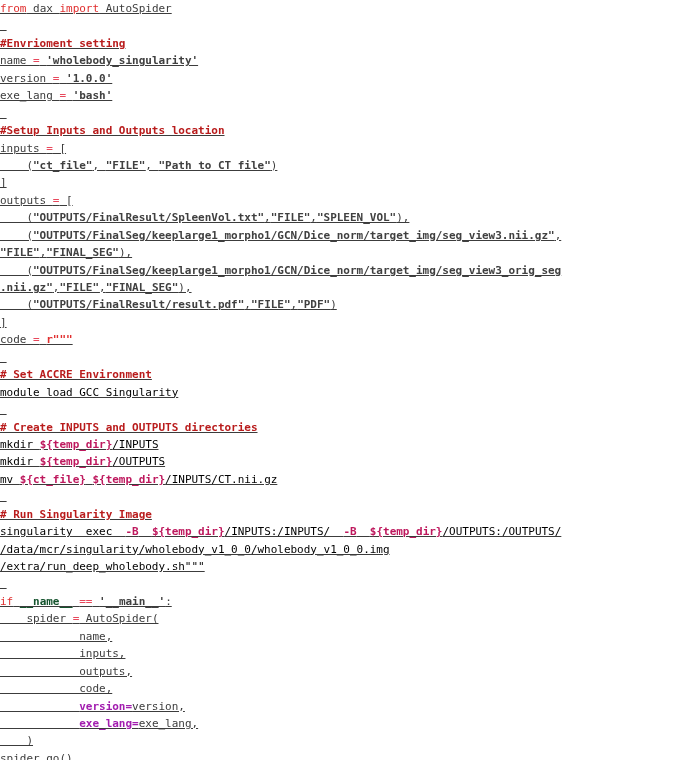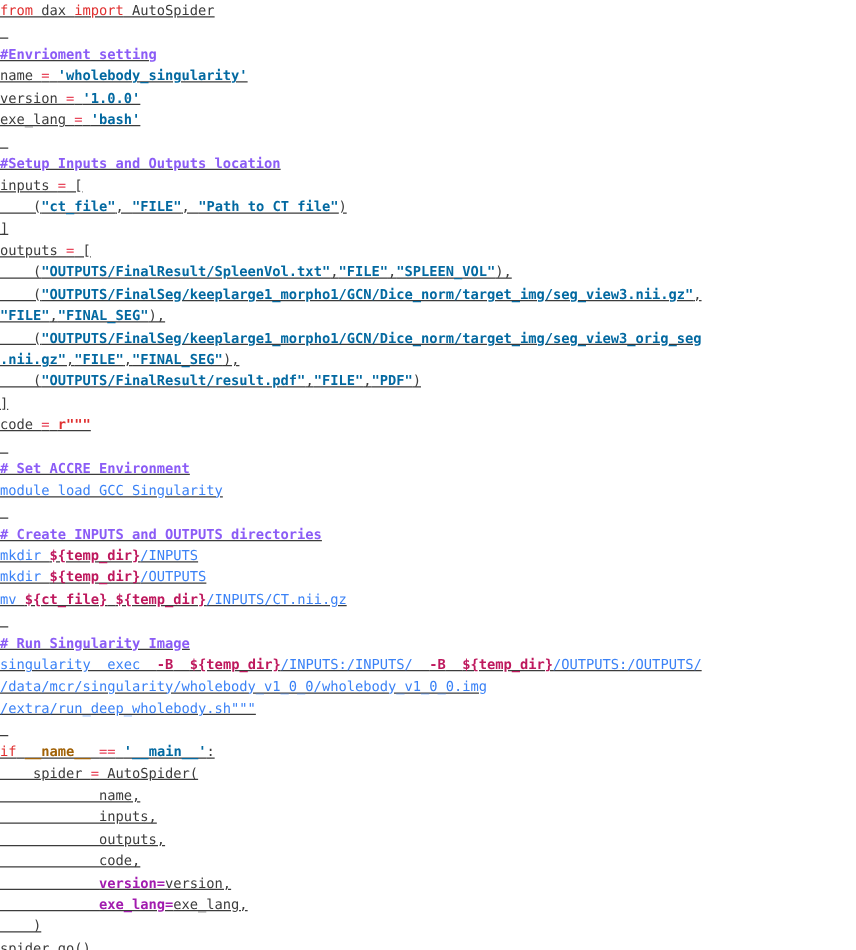--- a/index.html
+++ b/index.html
@@ -35,24 +35,24 @@
     padding: 0;
   }
   .code-line.blank {
     height: 17.45px;
   }
 
   
   .tok-plain      { color: #3c3c3c; }
   .tok-keyword    { color: #e02f2f; }
   .tok-operator   { color: #e8485c; }
-  .tok-comment    { color: #8b5cf6; font-weight: bold; }
-  .tok-string     { color: #0369a1; font-weight: bold; }
+  .tok-comment    { color: #b91c1c; font-weight: bold; }
+  .tok-string     { color: #404040; font-weight: bold; }
   .tok-rawprefix  { color: #e02f2f; font-weight: bold; }
-  .tok-shell      { color: #3b82f6; }
+  .tok-shell      { color: #000000; }
   .tok-shellvar   { color: #be185d; font-weight: bold; }
-  .tok-dunder     { color: #a16207; font-weight: bold; }
+  .tok-dunder     { color: #14532d; font-weight: bold; }
   .tok-kwarg      { color: #a21caf; font-weight: bold; }
 </style>
 </head>
 <body>
 
 <div id="code-listing"><div class="code-line"><span class="tok-keyword">from</span><span class="tok-plain"> dax </span><span class="tok-keyword">import</span><span class="tok-plain"> AutoSpider</span></div><div class="code-line blank">&nbsp;</div><div class="code-line"><span class="tok-comment">#Envrioment setting</span></div><div class="code-line"><span class="tok-plain">name </span><span class="tok-operator">=</span><span class="tok-plain"> </span><span class="tok-string">'wholebody_singularity'</span></div><div class="code-line"><span class="tok-plain">version </span><span class="tok-operator">=</span><span class="tok-plain"> </span><span class="tok-string">'1.0.0'</span></div><div class="code-line"><span class="tok-plain">exe_lang </span><span class="tok-operator">=</span><span class="tok-plain"> </span><span class="tok-string">'bash'</span></div><div class="code-line blank">&nbsp;</div><div class="code-line"><span class="tok-comment">#Setup Inputs and Outputs location</span></div><div class="code-line"><span class="tok-plain">inputs </span><span class="tok-operator">=</span><span class="tok-plain"> [</span></div><div class="code-line"><span class="tok-plain">    (</span><span class="tok-string">"ct_file"</span><span class="tok-plain">, </span><span class="tok-string">"FILE"</span><span class="tok-plain">, </span><span class="tok-string">"Path to CT file"</span><span class="tok-plain">)</span></div><div class="code-line"><span class="tok-plain">]</span></div><div class="code-line"><span class="tok-plain">outputs </span><span class="tok-operator">=</span><span class="tok-plain"> [</span></div><div class="code-line"><span class="tok-plain">    (</span><span class="tok-string">"OUTPUTS/FinalResult/SpleenVol.txt"</span><span class="tok-plain">,</span><span class="tok-string">"FILE"</span><span class="tok-plain">,</span><span class="tok-string">"SPLEEN_VOL"</span><span class="tok-plain">),</span></div><div class="code-line"><span class="tok-plain">    (</span><span class="tok-string">"OUTPUTS/FinalSeg/keeplarge1_morpho1/GCN/Dice_norm/target_img/seg_view3.nii.gz"</span><span class="tok-plain">,</span></div><div class="code-line"><span class="tok-string">"FILE"</span><span class="tok-plain">,</span><span class="tok-string">"FINAL_SEG"</span><span class="tok-plain">),</span></div><div class="code-line"><span class="tok-plain">    (</span><span class="tok-string">"OUTPUTS/FinalSeg/keeplarge1_morpho1/GCN/Dice_norm/target_img/seg_view3_orig_seg</span></div><div class="code-line"><span class="tok-string">.nii.gz"</span><span class="tok-plain">,</span><span class="tok-string">"FILE"</span><span class="tok-plain">,</span><span class="tok-string">"FINAL_SEG"</span><span class="tok-plain">),</span></div><div class="code-line"><span class="tok-plain">    (</span><span class="tok-string">"OUTPUTS/FinalResult/result.pdf"</span><span class="tok-plain">,</span><span class="tok-string">"FILE"</span><span class="tok-plain">,</span><span class="tok-string">"PDF"</span><span class="tok-plain">)</span></div><div class="code-line"><span class="tok-plain">]</span></div><div class="code-line"><span class="tok-plain">code </span><span class="tok-operator">=</span><span class="tok-plain"> </span><span class="tok-rawprefix">r"""</span></div><div class="code-line blank">&nbsp;</div><div class="code-line"><span class="tok-comment"># Set ACCRE Environment</span></div><div class="code-line"><span class="tok-shell">module load GCC Singularity</span></div><div class="code-line blank">&nbsp;</div><div class="code-line"><span class="tok-comment"># Create INPUTS and OUTPUTS directories</span></div><div class="code-line"><span class="tok-shell">mkdir </span><span class="tok-shellvar">${temp_dir}</span><span class="tok-shell">/INPUTS</span></div><div class="code-line"><span class="tok-shell">mkdir </span><span class="tok-shellvar">${temp_dir}</span><span class="tok-shell">/OUTPUTS</span></div><div class="code-line"><span class="tok-shell">mv </span><span class="tok-shellvar">${ct_file}</span><span class="tok-shell"> </span><span class="tok-shellvar">${temp_dir}</span><span class="tok-shell">/INPUTS/CT.nii.gz</span></div><div class="code-line blank">&nbsp;</div><div class="code-line"><span class="tok-comment"># Run Singularity Image</span></div><div class="code-line"><span class="tok-shell">singularity  exec  </span><span class="tok-shellvar">-B</span><span class="tok-shell">  </span><span class="tok-shellvar">${temp_dir}</span><span class="tok-shell">/INPUTS:/INPUTS/  </span><span class="tok-shellvar">-B</span><span class="tok-shell">  </span><span class="tok-shellvar">${temp_dir}</span><span class="tok-shell">/OUTPUTS:/OUTPUTS/</span></div><div class="code-line"><span class="tok-shell">/data/mcr/singularity/wholebody_v1_0_0/wholebody_v1_0_0.img</span></div><div class="code-line"><span class="tok-shell">/extra/run_deep_wholebody.sh"""</span></div><div class="code-line blank">&nbsp;</div><div class="code-line"><span class="tok-keyword">if</span><span class="tok-plain"> </span><span class="tok-dunder">__name__</span><span class="tok-plain"> </span><span class="tok-operator">==</span><span class="tok-plain"> </span><span class="tok-string">'__main__'</span><span class="tok-plain">:</span></div><div class="code-line"><span class="tok-plain">    spider </span><span class="tok-operator">=</span><span class="tok-plain"> AutoSpider(</span></div><div class="code-line"><span class="tok-plain">            name,</span></div><div class="code-line"><span class="tok-plain">            inputs,</span></div><div class="code-line"><span class="tok-plain">            outputs,</span></div><div class="code-line"><span class="tok-plain">            code,</span></div><div class="code-line"><span class="tok-plain">            </span><span class="tok-kwarg">version=</span><span class="tok-plain">version,</span></div><div class="code-line"><span class="tok-plain">            </span><span class="tok-kwarg">exe_lang=</span><span class="tok-plain">exe_lang,</span></div><div class="code-line"><span class="tok-plain">    )</span></div><div class="code-line"><span class="tok-plain">spider.go()</span></div></div>
 
 </body></html>

